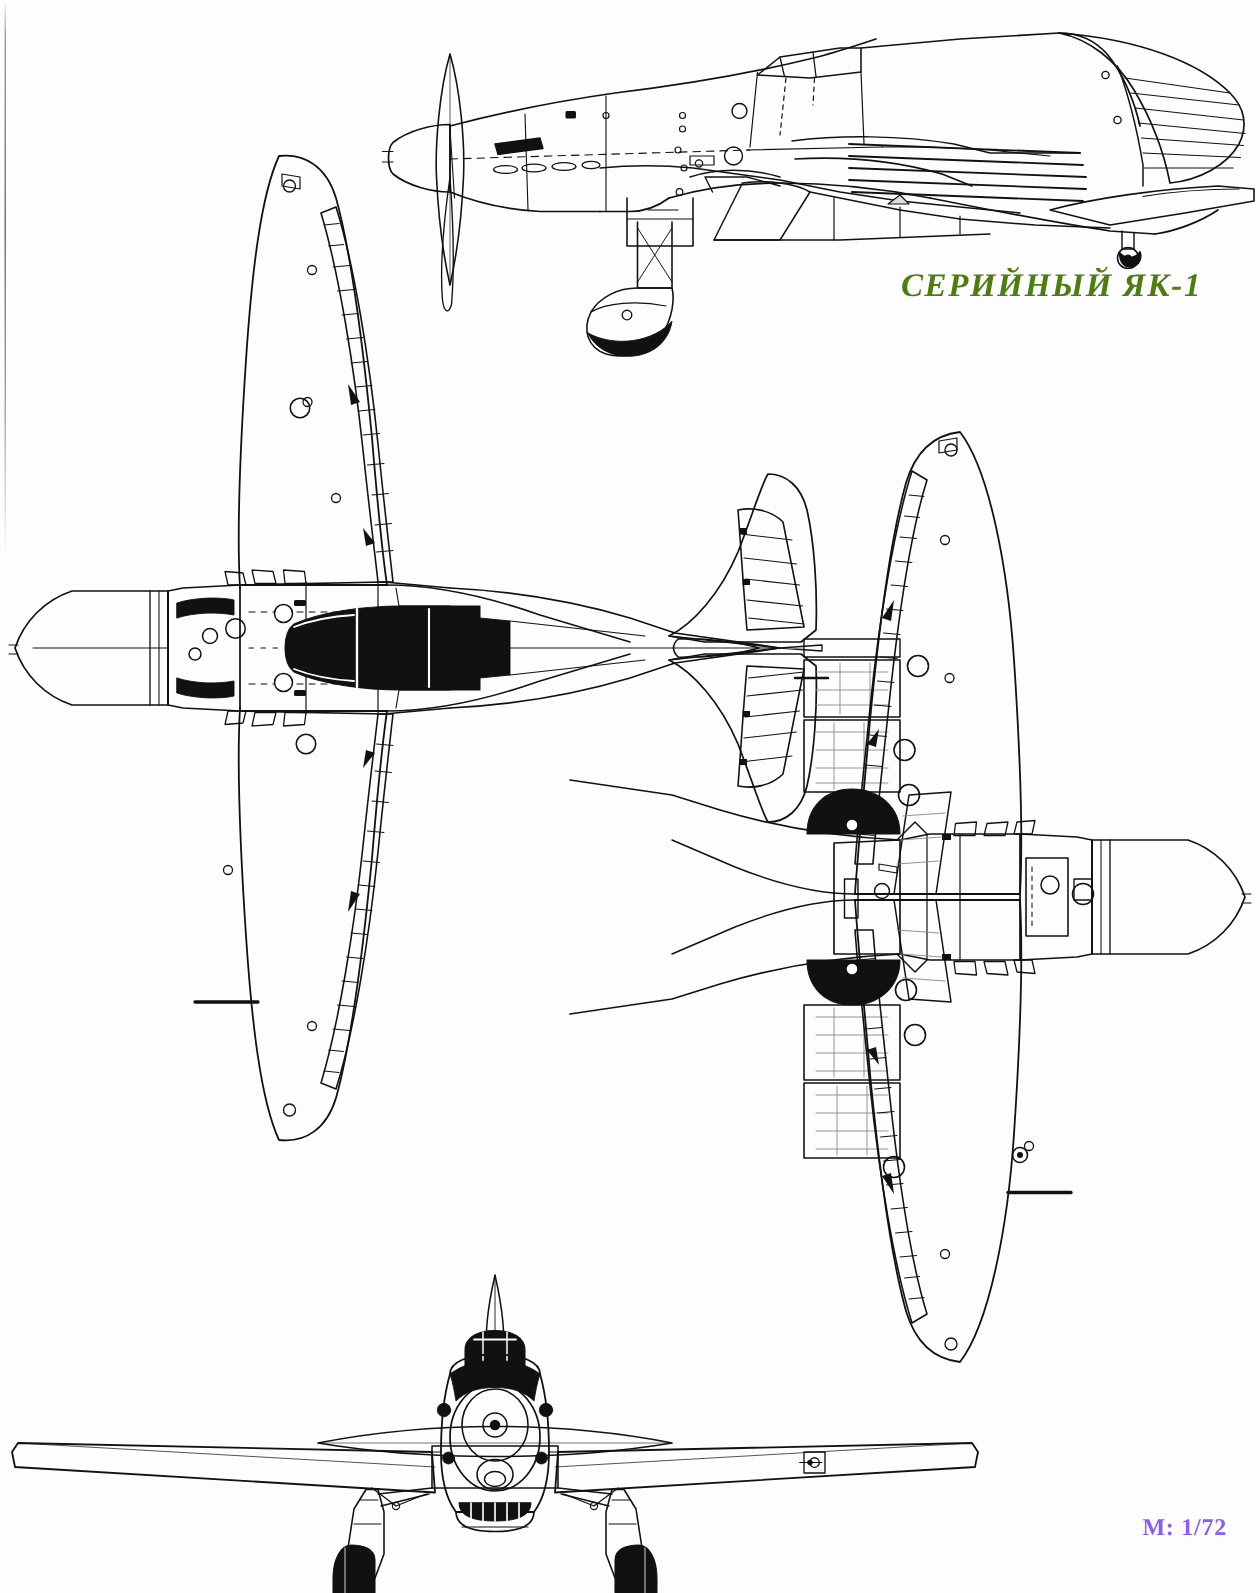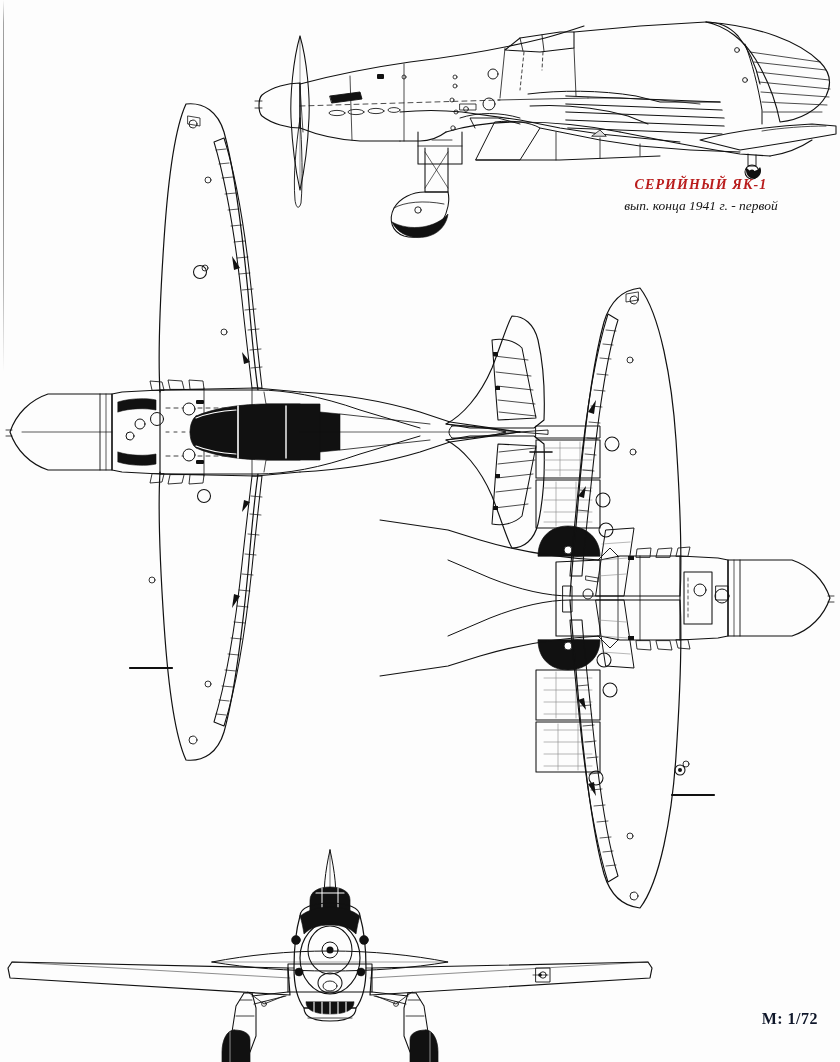--- a/index.html
+++ b/index.html
@@ -30,41 +30,41 @@
     right: 14px;
     top: 176px;
     width: 250px;
     text-align: center;
     line-height: 1.28;
   }
   .caption-title {
     font-family: "Liberation Serif", serif;
     font-weight: bold;
     font-style: italic;
-    font-size: 14px;
+    font-size: 22px;
     letter-spacing: 1.1px;
-    color: #b91c1c;
+    color: #4d7c0f;
     white-space: nowrap;
   }
   .caption-sub {
     font-family: "Liberation Serif", serif;
     font-style: italic;
     font-size: 13.5px;
     color: #141414;
     margin-top: 3px;
     white-space: nowrap;
   }
   .scale-note {
     position: absolute;
     right: 22px;
     bottom: 34px;
     font-family: "Liberation Serif", serif;
     font-weight: bold;
     font-size: 16px;
-    color: #0f172a;
+    color: #8b5cf6;
     letter-spacing: 0.5px;
   }
   .edge-artifact {
     position: absolute;
     left: 3px;
     top: 0;
     width: 1px;
     height: 372px;
     background: linear-gradient(to bottom,
       rgba(120,120,120,0) 0%,
@@ -637,18 +637,17 @@
       <path d="M412 992 L396 1004 L376 996" stroke-width=".85"></path>
       <circle cx="396" cy="1004" r="2.4" stroke-width=".8"></circle>
       <path d="M426 1030 C433 1030 438 1040 438 1052 L438 1062 L410 1062 L410 1040
                C410 1033 417 1030 426 1030 Z" fill="#111" stroke="#111" stroke-width=".7"></path>
       <path d="M430 1032 L430 1062" stroke="#fff" stroke-width=".9" opacity=".6"></path>
     </g>
   </svg>
 
   <div class="caption-block">
     <div class="caption-title">СЕРИЙНЫЙ ЯК-1</div>
-    <div class="caption-sub">вып. конца 1941 г. - первой</div>
   </div>
 
   <div class="scale-note">M: 1/72</div>
 
 </div>
 
 </body></html>

